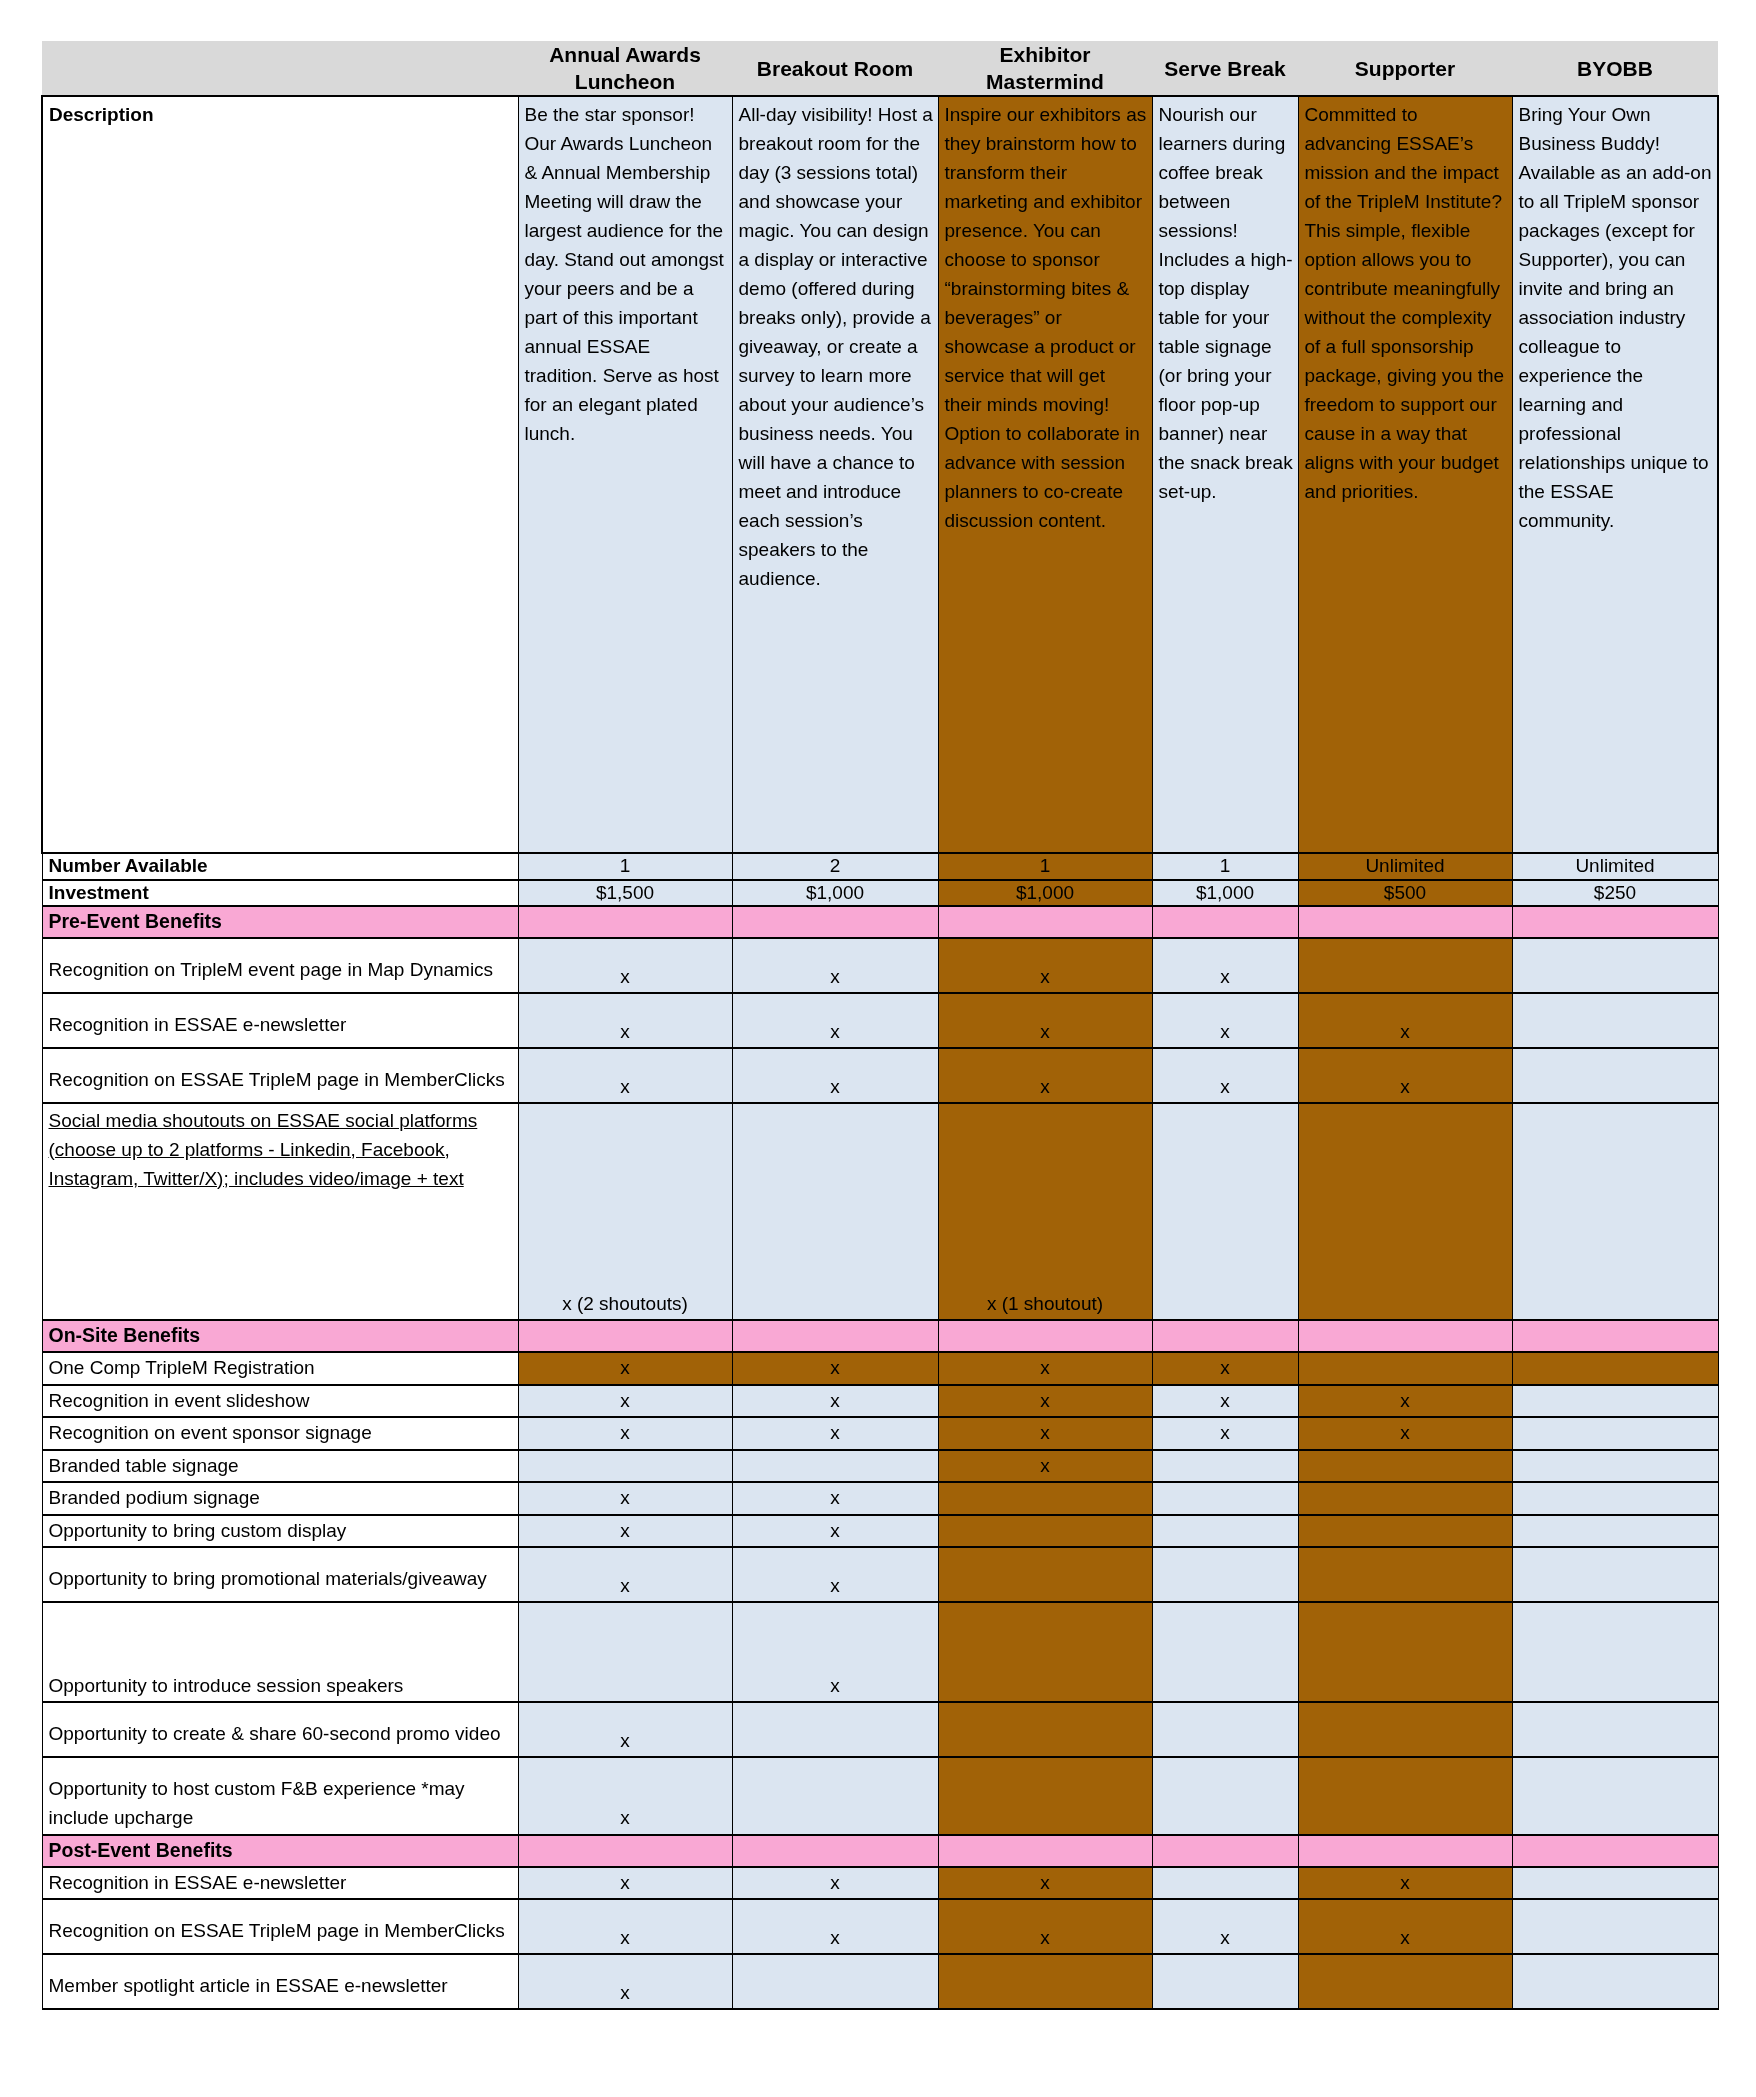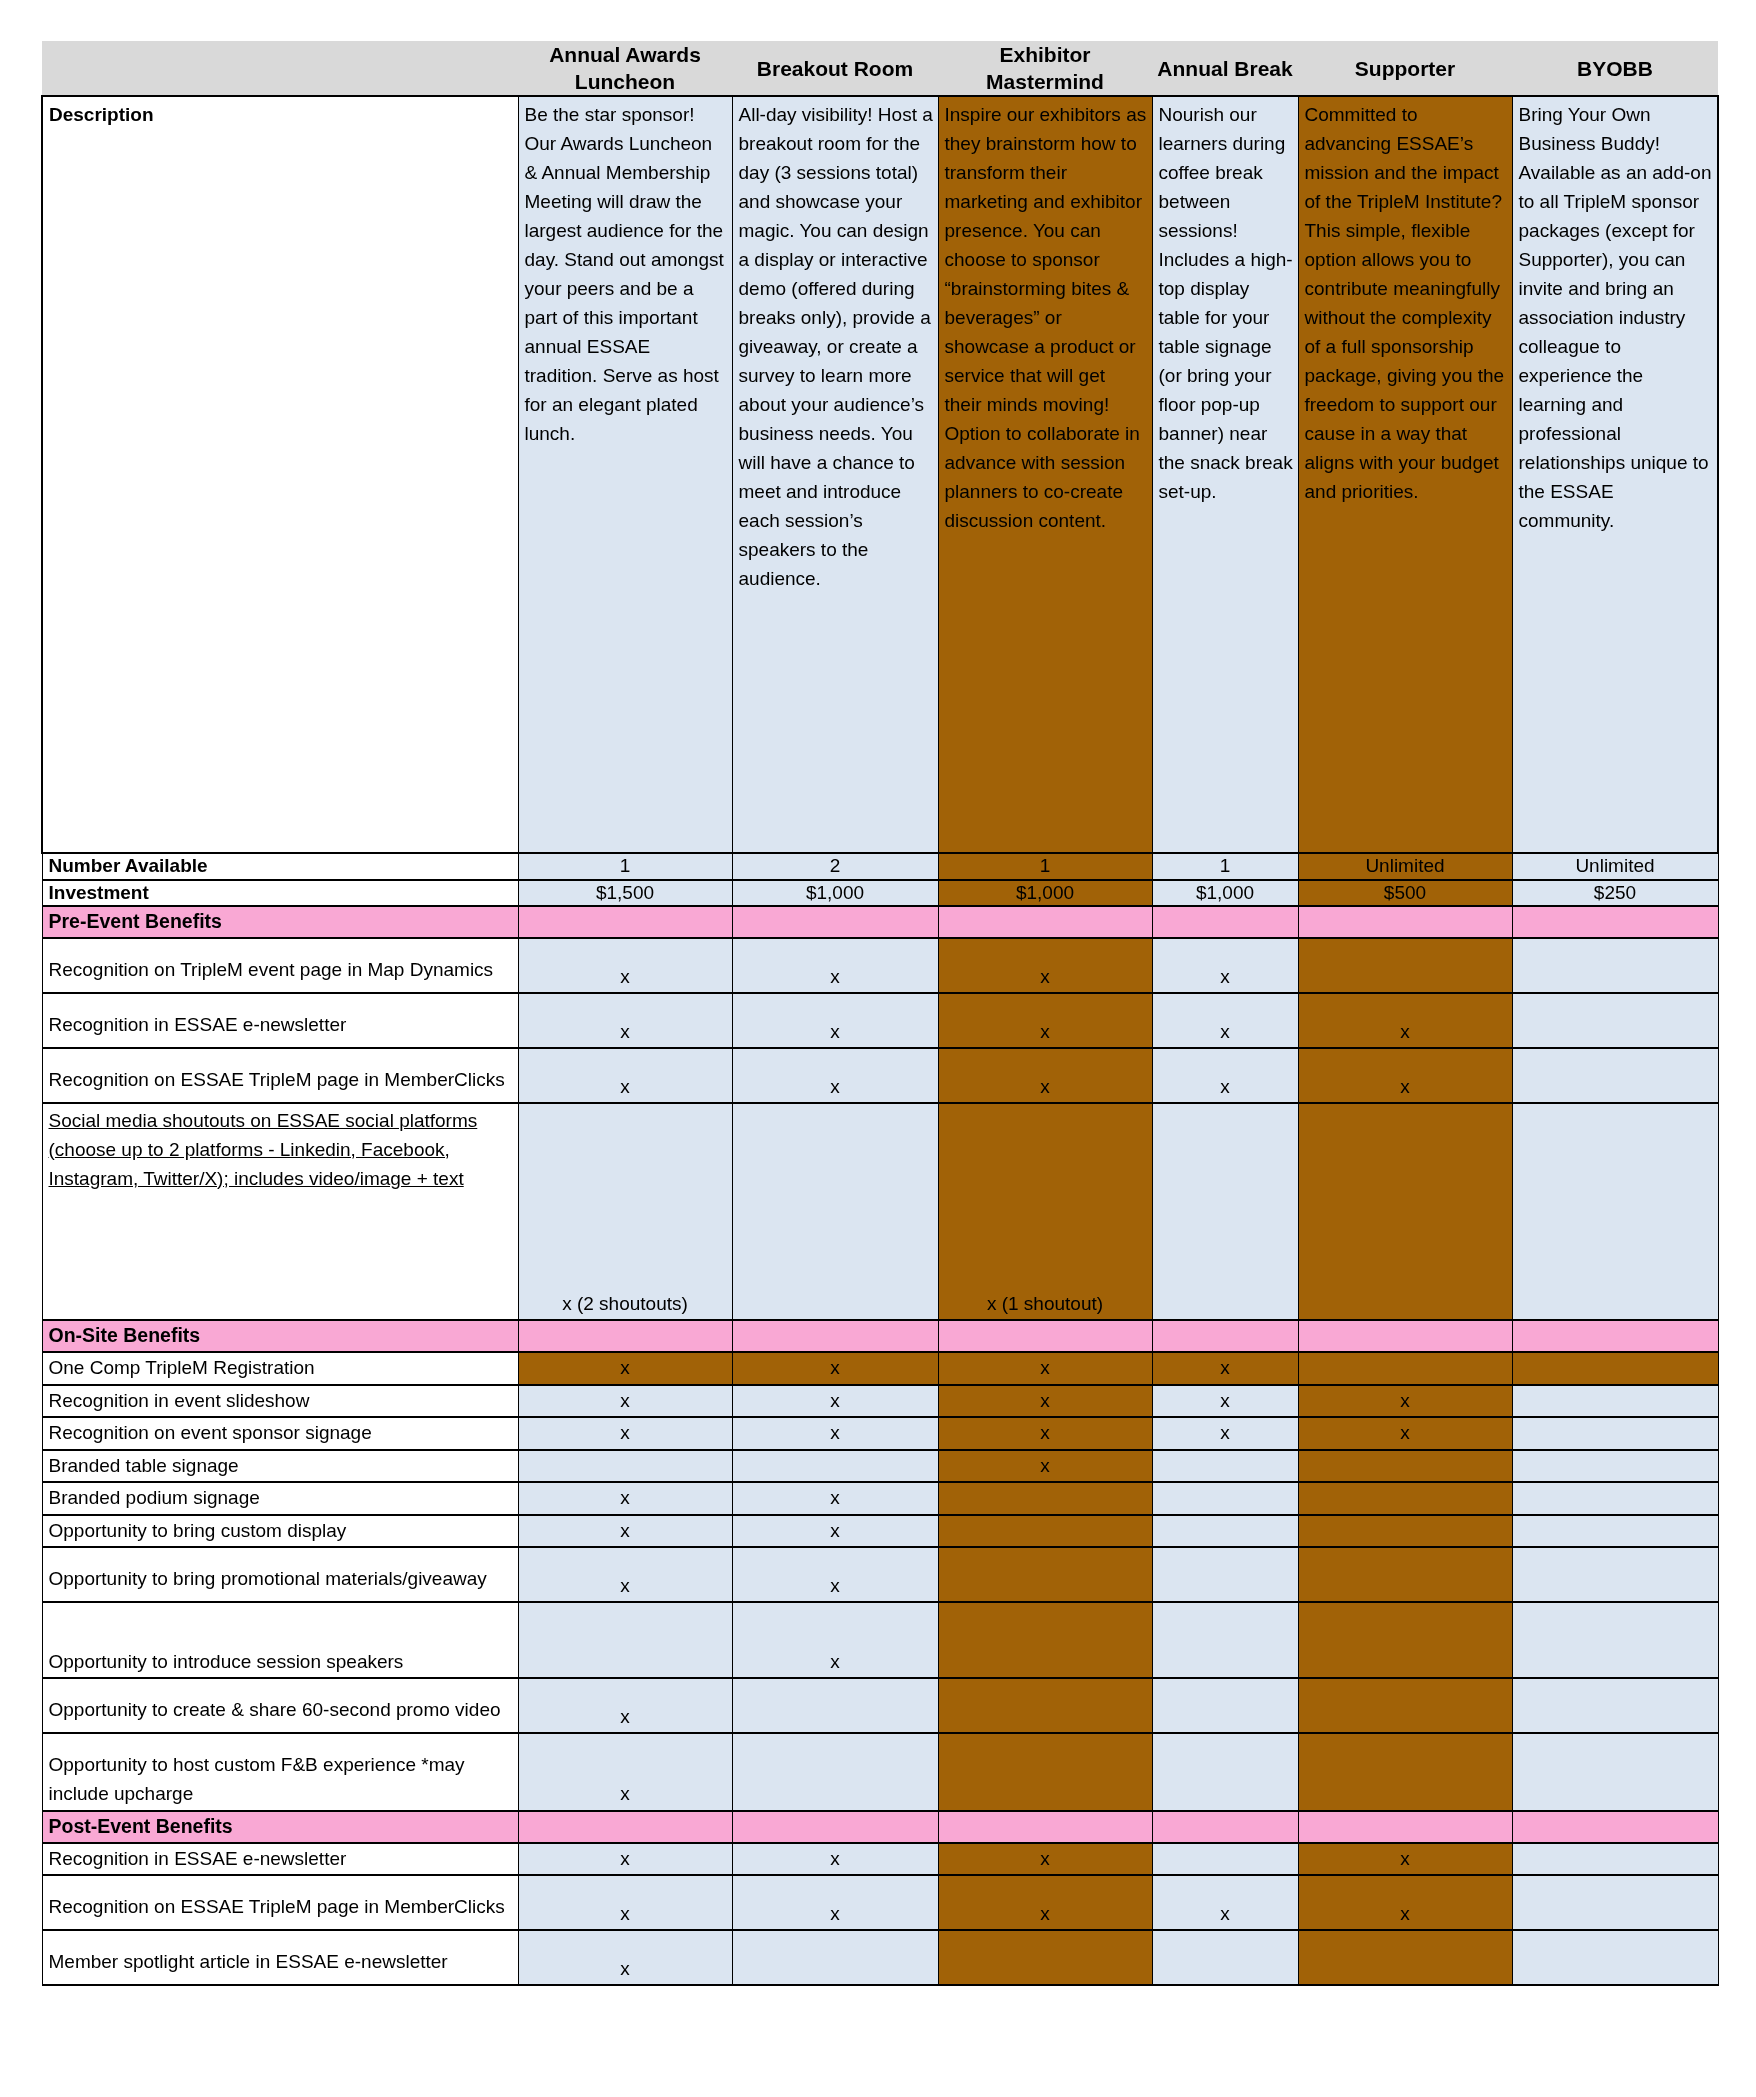--- a/index.html
+++ b/index.html
@@ -135,21 +135,21 @@
   
   tr.tall-social td {
     height: 217px;
     border-top: 2.2px solid #000;
     border-bottom: 2.2px solid #000;
     vertical-align: bottom;
   }
   tr.tall-social td.lbl { vertical-align: top; padding-top: 1.5px; text-decoration: underline; }
 
   tr.tall-speakers td {
-    height: 76px;
+    height: 100px;
     border-top: 2.2px solid #000;
     border-bottom: 2.2px solid #000;
     vertical-align: bottom;
     margin-left: 16px;
   }
   tr.tall-speakers td.lbl { vertical-align: bottom; }
 
   .bottom-edge td { border-bottom: 3.7px solid #000; }
 </style>
 </head>
@@ -165,21 +165,21 @@
       <col class="c-p4">
         <col class="c-p5">
         <col class="c-p6">
     </colgroup>
     <tbody id="tbody">
         <tr class="hdr">
           <td class="lbl"></td>
           <td>Annual Awards Luncheon</td>
           <td>Breakout Room</td>
           <td>Exhibitor Mastermind</td>
-          <td>Annual Break</td>
+          <td>Serve Break</td>
           <td>Supporter</td>
           <td>BYOBB</td>
         </tr>
         <tr class="desc">
           <td class="lbl">Description</td>
           <td class="val sh-blue" style="text-align:left;">Be the star sponsor! Our Awards Luncheon &amp; Annual Membership Meeting will draw the largest audience for the day. Stand out amongst your peers and be a part of this important annual ESSAE tradition. Serve as host for an elegant plated lunch.</td>
           <td class="val sh-blue" style="text-align:left;">All-day visibility! Host a breakout room for the day (3 sessions total) and showcase your magic. You can design a display or interactive demo (offered during breaks only), provide a giveaway, or create a survey to learn more about your audience’s business needs. You will have a chance to meet and introduce each session’s speakers to the audience.</td>
           <td class="val sh-white" style="text-align:left;">Inspire our exhibitors as they brainstorm how to transform their marketing and exhibitor presence. You can choose to sponsor “brainstorming bites &amp; beverages” or showcase a product or service that will get their minds moving! Option to collaborate in advance with session planners to co-create discussion content.</td>
           <td class="val sh-blue" style="text-align:left;">Nourish our learners during coffee break between sessions! Includes a high-top display table for your table signage (or bring your floor pop-up banner) near the snack break set-up.</td>
           <td class="val sh-white" style="text-align:left;">Committed to advancing ESSAE’s mission and the impact of the TripleM Institute? This simple, flexible option allows you to contribute meaningfully without the complexity of a full sponsorship package, giving you the freedom to support our cause in a way that aligns with your budget and priorities.</td>

